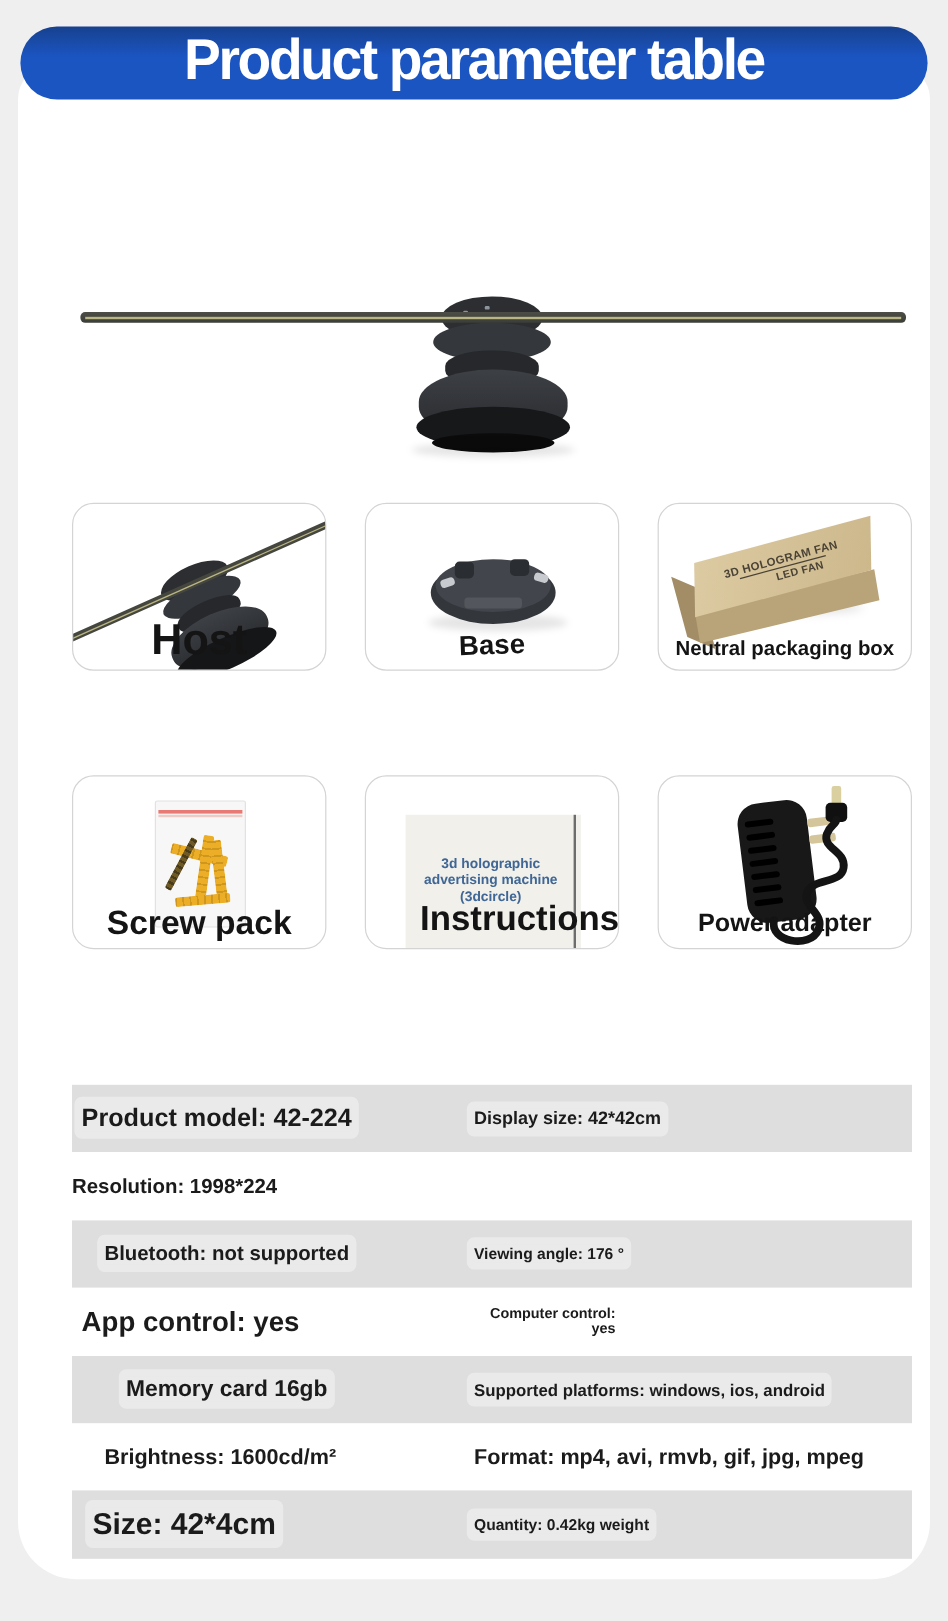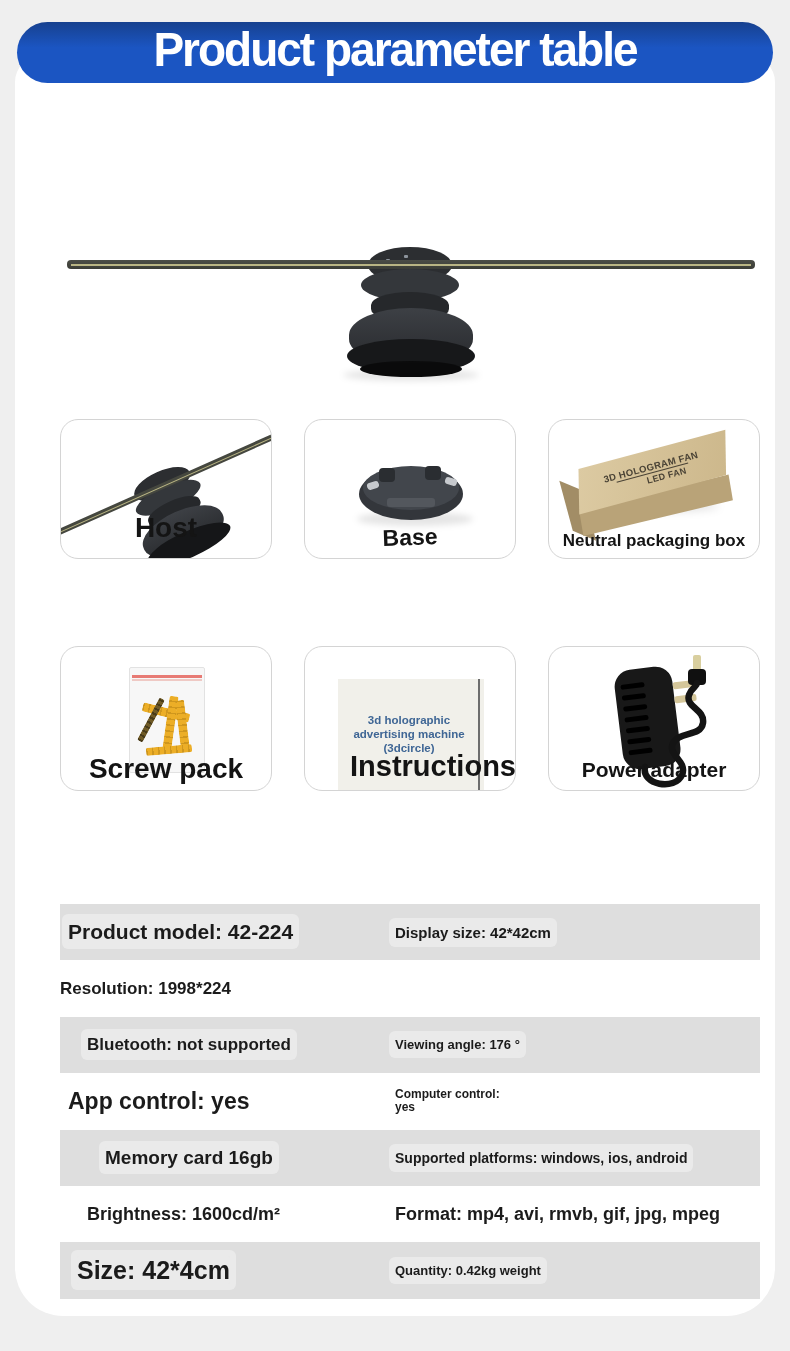--- a/index.html
+++ b/index.html
@@ -86,21 +86,21 @@
   .spec-table{position:absolute;left:45px;top:848px;width:700px;}
   .spec-row{display:flex;align-items:center;height:56.4px;}
   .spec-row.gray{background:#dedede;}
   .cell-l{width:335px;color:#1b1b1b;font-weight:bold;}
   .cell-r{flex:1;color:#1b1b1b;font-weight:bold;}
   .gray .halo{box-shadow:0 0 0 6px rgba(255,255,255,0.38);border-radius:2px;background:rgba(255,255,255,0.38);}
   .pl8{padding-left:8px;} .pl32{padding-left:17px;} .pl43{padding-left:27px;} .pl45{padding-left:45px;}
   .fz12{font-size:12px;} .fz13{font-size:13px;} .fz14{font-size:14px;} .fz15{font-size:15px;}
   .fz17{font-size:17px;} .fz18{font-size:18px;} .fz19{font-size:19px;} .fz21{font-size:21px;}
   .fz23{font-size:23px;} .fz25{font-size:25px;}
-  .wrap115{display:inline-block;max-width:118px;line-height:1.15;}
+  .wrap115{display:inline-block;max-width:118px;line-height:1.15;text-align:right;}
 </style>
 </head>
 <body>
 
 <div class="page">
   <div class="content-card">
 
     <div class="hero">
       <div class="hub-topdisc">
         <i style="left:18px;top:12px"></i>
@@ -147,21 +147,21 @@
         <div class="box-front"></div>
         <div class="box-top">
           <div class="box-top-inner">
             <div class="box-line1">3D HOLOGRAM FAN</div>
             <div class="box-line2">LED FAN</div>
           </div>
         </div>
       </div>
     </div>
 
-    <div class="comp-label c1" style="top:456px;font-size:28px;">Host</div>
+    <div class="comp-label c1" style="top:456px;font-size:36px;">Host</div>
     <div class="comp-label c2" style="top:468px;font-size:23px;transform:rotate(-2deg);">Base</div>
     <div class="comp-label c3" style="top:475px;font-size:17px;">Neutral packaging box</div>
 
     <div class="comp-card r2 c1">
       <div class="bag">
         <div class="bag-top"></div>
         <div class="bag-top2"></div>
         <div class="anchor a1"></div>
         <div class="anchor v a2"></div>
         <div class="anchor v a3"></div>

